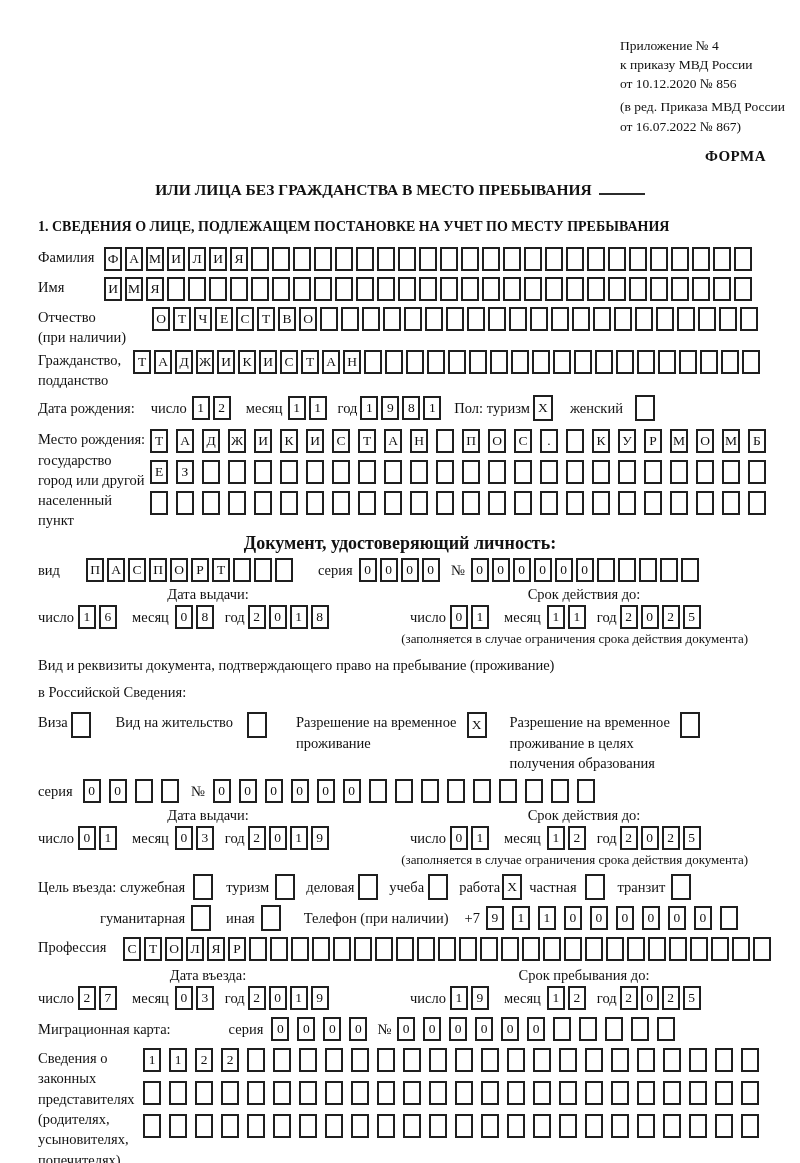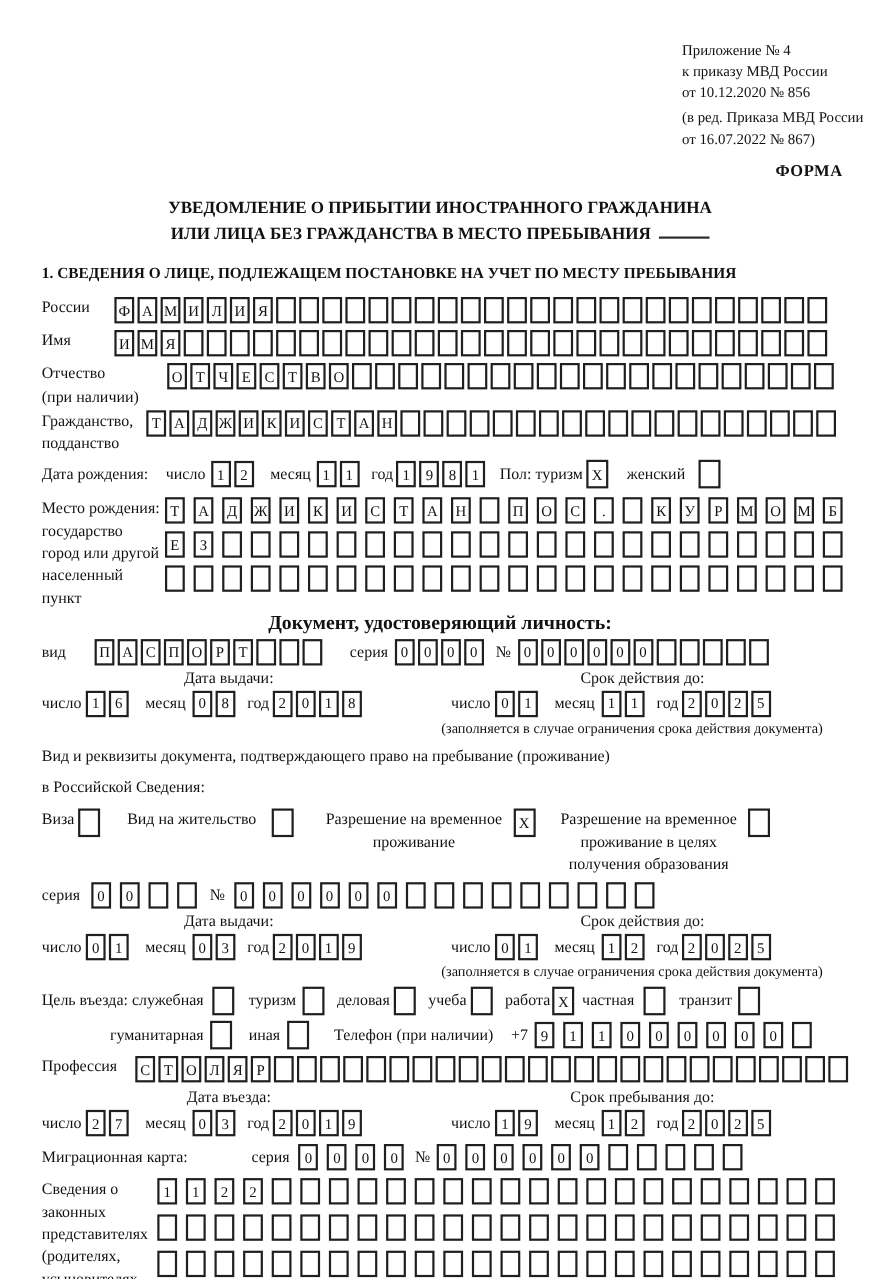--- a/index.html
+++ b/index.html
@@ -26,46 +26,45 @@
   .cells.cb .cell{width:20px;height:26px;}
   .cellcol .cells{margin-bottom:7px;}
   .doc-heading{text-align:center;font-weight:bold;font-size:18px;margin:2px 0 4px 0;}
   .dhead-row{display:flex;margin:0 24px 2px 38px;font-size:14.5px;gap:14px;}
   .dhead1{width:340px;text-align:center;}
   .dhead2{flex:1;text-align:center;}
   .dgroup{display:flex;align-items:center;}
   .dgroup-left{width:372px;}
   .dnote{text-align:right;padding-right:28px;font-size:13px;margin:2px 24px 8px 38px;}
   .plain-line{font-size:14.5px;margin:0 24px 6px 38px;line-height:1.5;}
-  .ctr{text-align:center;}
+  .ctr{text-align:left;}
 </style>
 </head>
 <body>
 
 <div class="page">
 
   <div class="annex">
     <div>Приложение № 4</div>
     <div>к приказу МВД России</div>
     <div>от 10.12.2020 № 856</div>
     <div class="amend">(в ред. Приказа МВД России</div>
     <div>от 16.07.2022 № 867)</div>
   </div>
 
   <div class="forma">ФОРМА</div>
 
   <div class="title">
-    <div>УВЕДОМЛЕНИЕ О ПРИБЫТИИ ИНОСТРАННОГО ГРАЖДАНИНА</div>
     <div><span>ИЛИ ЛИЦА БЕЗ ГРАЖДАНСТВА В МЕСТО ПРЕБЫВАНИЯ</span><span class="title-underline"></span></div>
   </div>
 
   <div class="section-heading">1. СВЕДЕНИЯ О ЛИЦЕ, ПОДЛЕЖАЩЕМ ПОСТАНОВКЕ НА УЧЕТ ПО МЕСТУ ПРЕБЫВАНИЯ</div>
 
   <div class="row">
-    <span class="lbl" style="width:66px">России</span>
+    <span class="lbl" style="width:66px">Фамилия</span>
     <span class="cells">
         <span class="cell">Ф</span>
         <span class="cell">А</span>
         <span class="cell">М</span>
         <span class="cell">И</span>
         <span class="cell">Л</span>
         <span class="cell">И</span>
         <span class="cell">Я</span>
         <span class="cell"></span>
         <span class="cell"></span>

